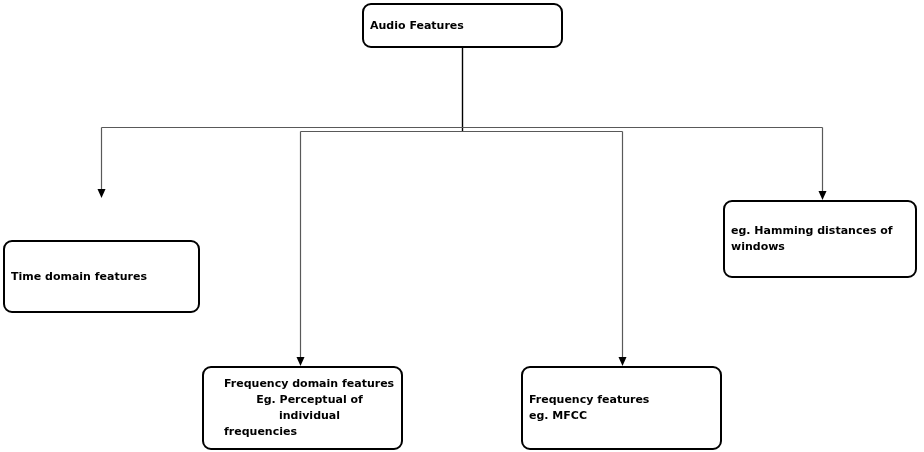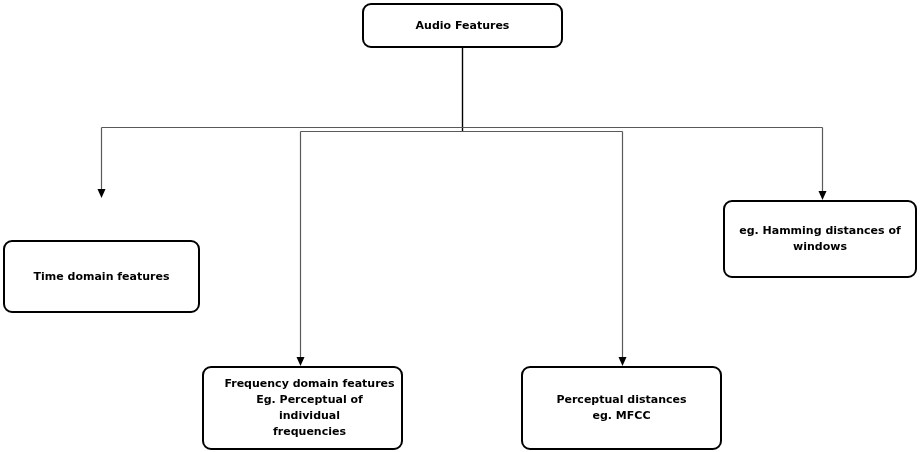--- a/index.html
+++ b/index.html
@@ -22,21 +22,21 @@
     pointer-events: none;
   }
   .node {
     position: absolute;
     box-sizing: border-box;
     background: var(--background, #ffffff);
     border: 2px solid var(--border, #000000);
     border-radius: 9px;
     display: flex;
     flex-direction: column;
-    align-items: center;
+    align-items: flex-start;
     justify-content: center;
     text-align: center;
     font-size: 11px;
     font-weight: bold;
     line-height: 16px;
     color: var(--text, #000000);
     padding: 2px 6px;
   }
 </style>
 </head>
@@ -71,21 +71,21 @@
     <div>Time domain features</div>
   </div>
 
   <div class="node" style="left:202px; top:366px; width:201px; height:84px;padding-left:20px;">
     <div>Frequency domain features</div>
     <div>Eg. Perceptual of individual</div>
     <div>frequencies</div>
   </div>
 
   <div class="node" style="left:521px; top:366px; width:201px; height:84px;">
-    <div>Perceptual distances</div>
+    <div>Frequency features</div>
     <div>eg. MFCC</div>
   </div>
 
   <div class="node" style="left:723px; top:200px; width:194px; height:78px;">
     <div>eg. Hamming distances of</div>
     <div>windows</div>
   </div>
 
 </div>
 

